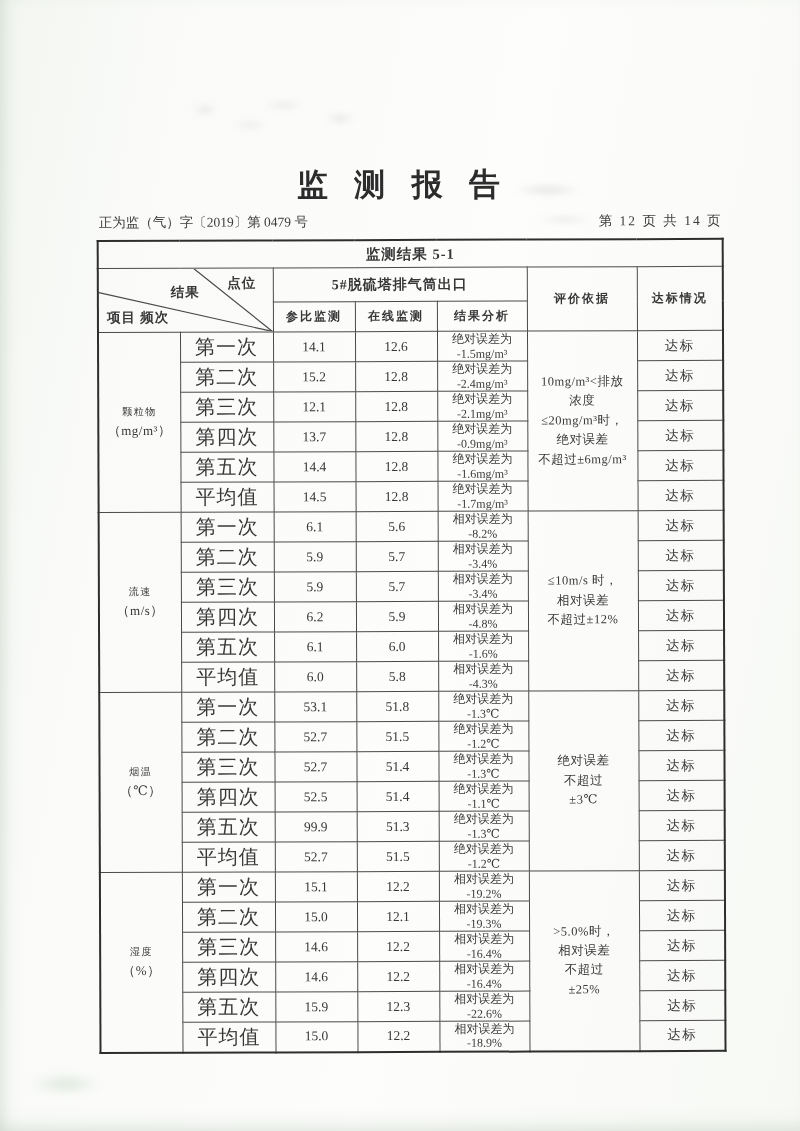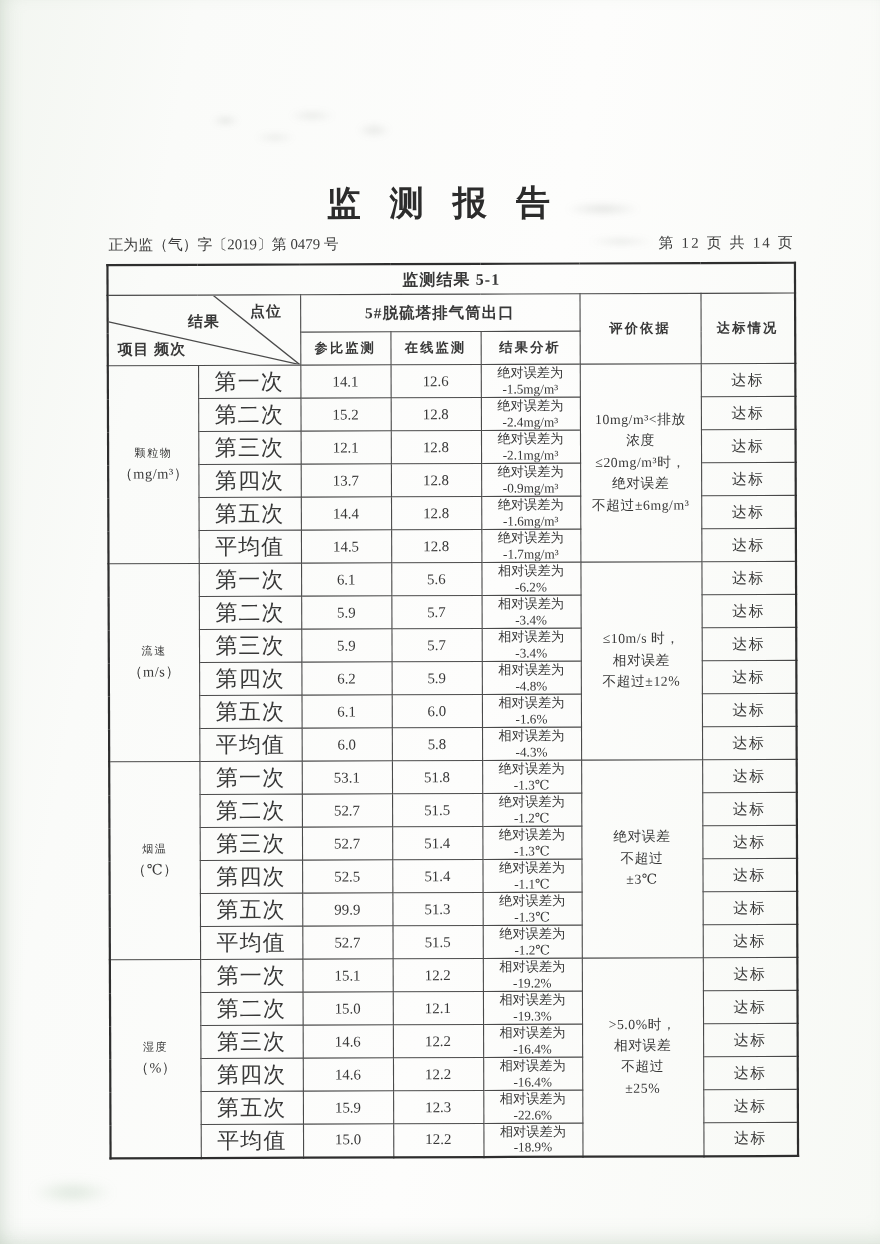--- a/index.html
+++ b/index.html
@@ -240,21 +240,21 @@
                 <div>第一次</div>
               </td>
               <td class="num-cell">
                 <div>6.1</div>
               </td>
               <td class="num-cell">
                 <div>5.6</div>
               </td>
               <td class="analysis-cell">
                 <div>相对误差为</div>
-                <div>-6.2%</div>
+                <div>-8.2%</div>
               </td>
               <td class="eval-cell" rowspan="6">
                 <div>≤10m/s 时，</div>
                 <div>相对误差</div>
                 <div>不超过±12%</div>
               </td>
               <td class="status-cell">
                 <div>达标</div>
               </td>
             </tr>

